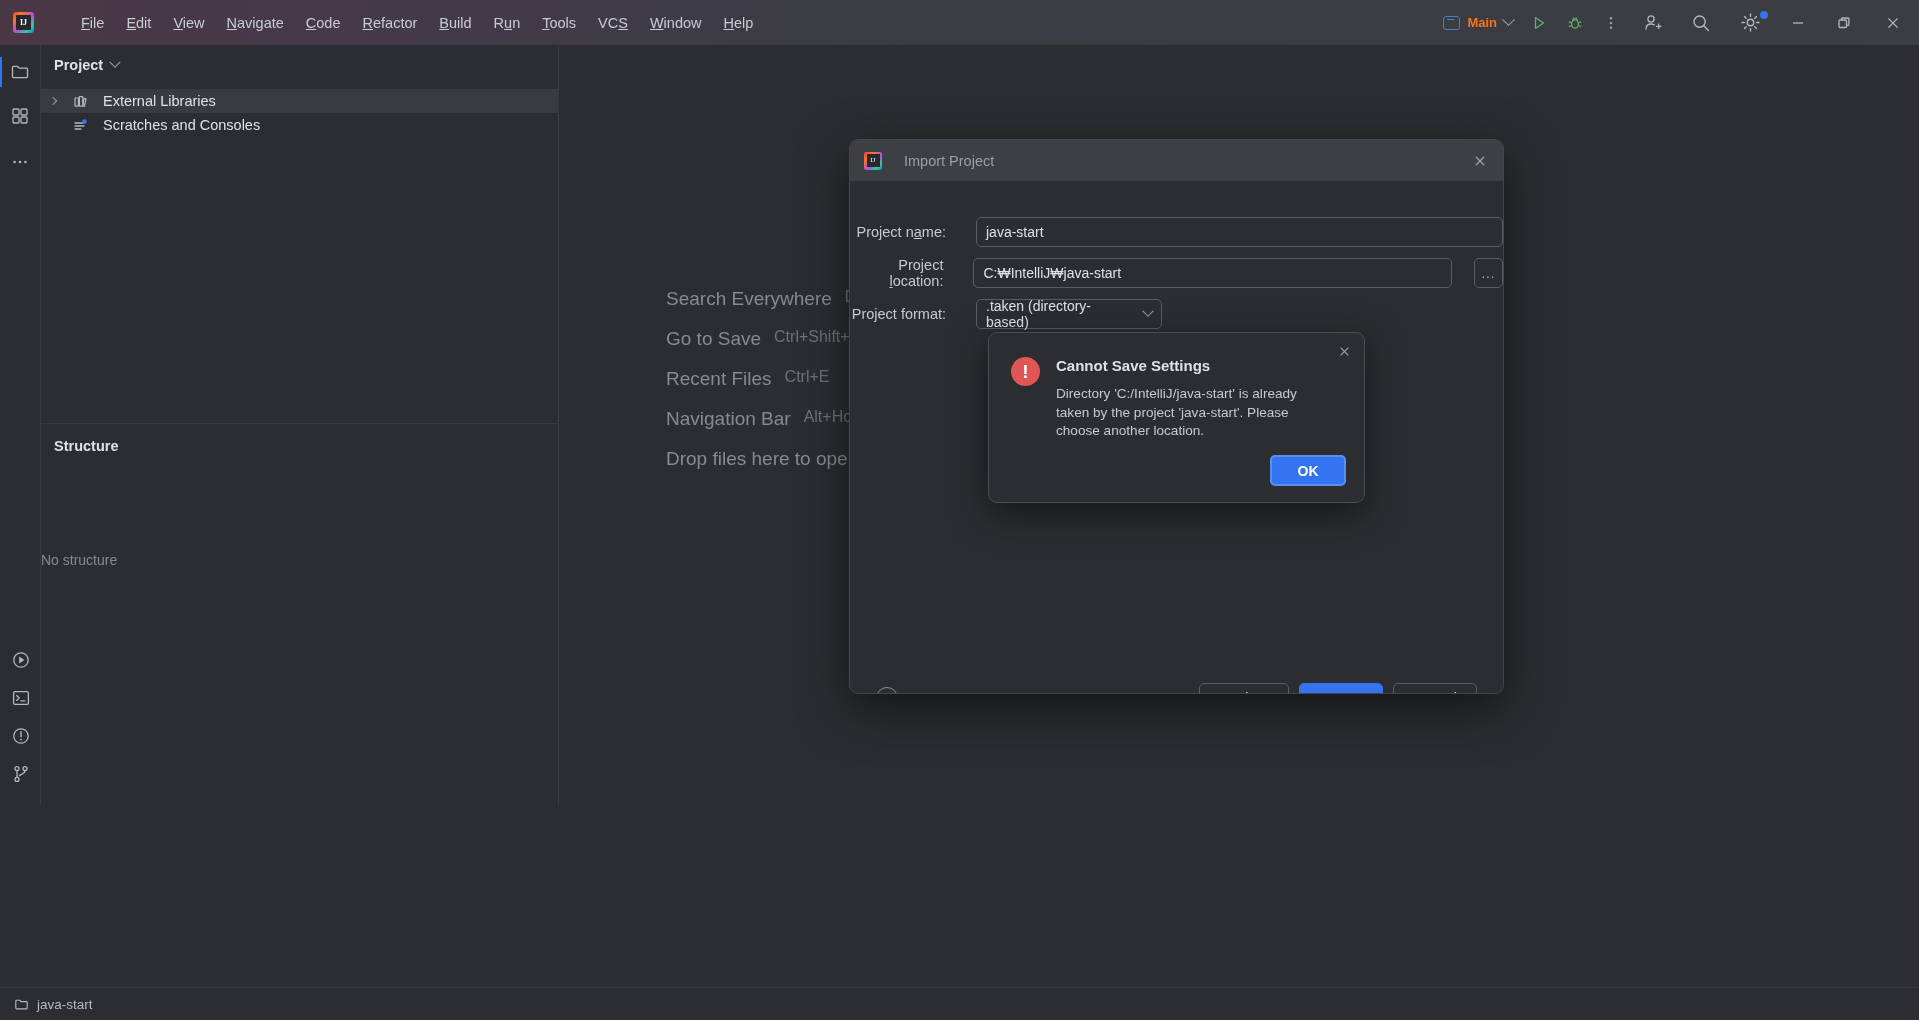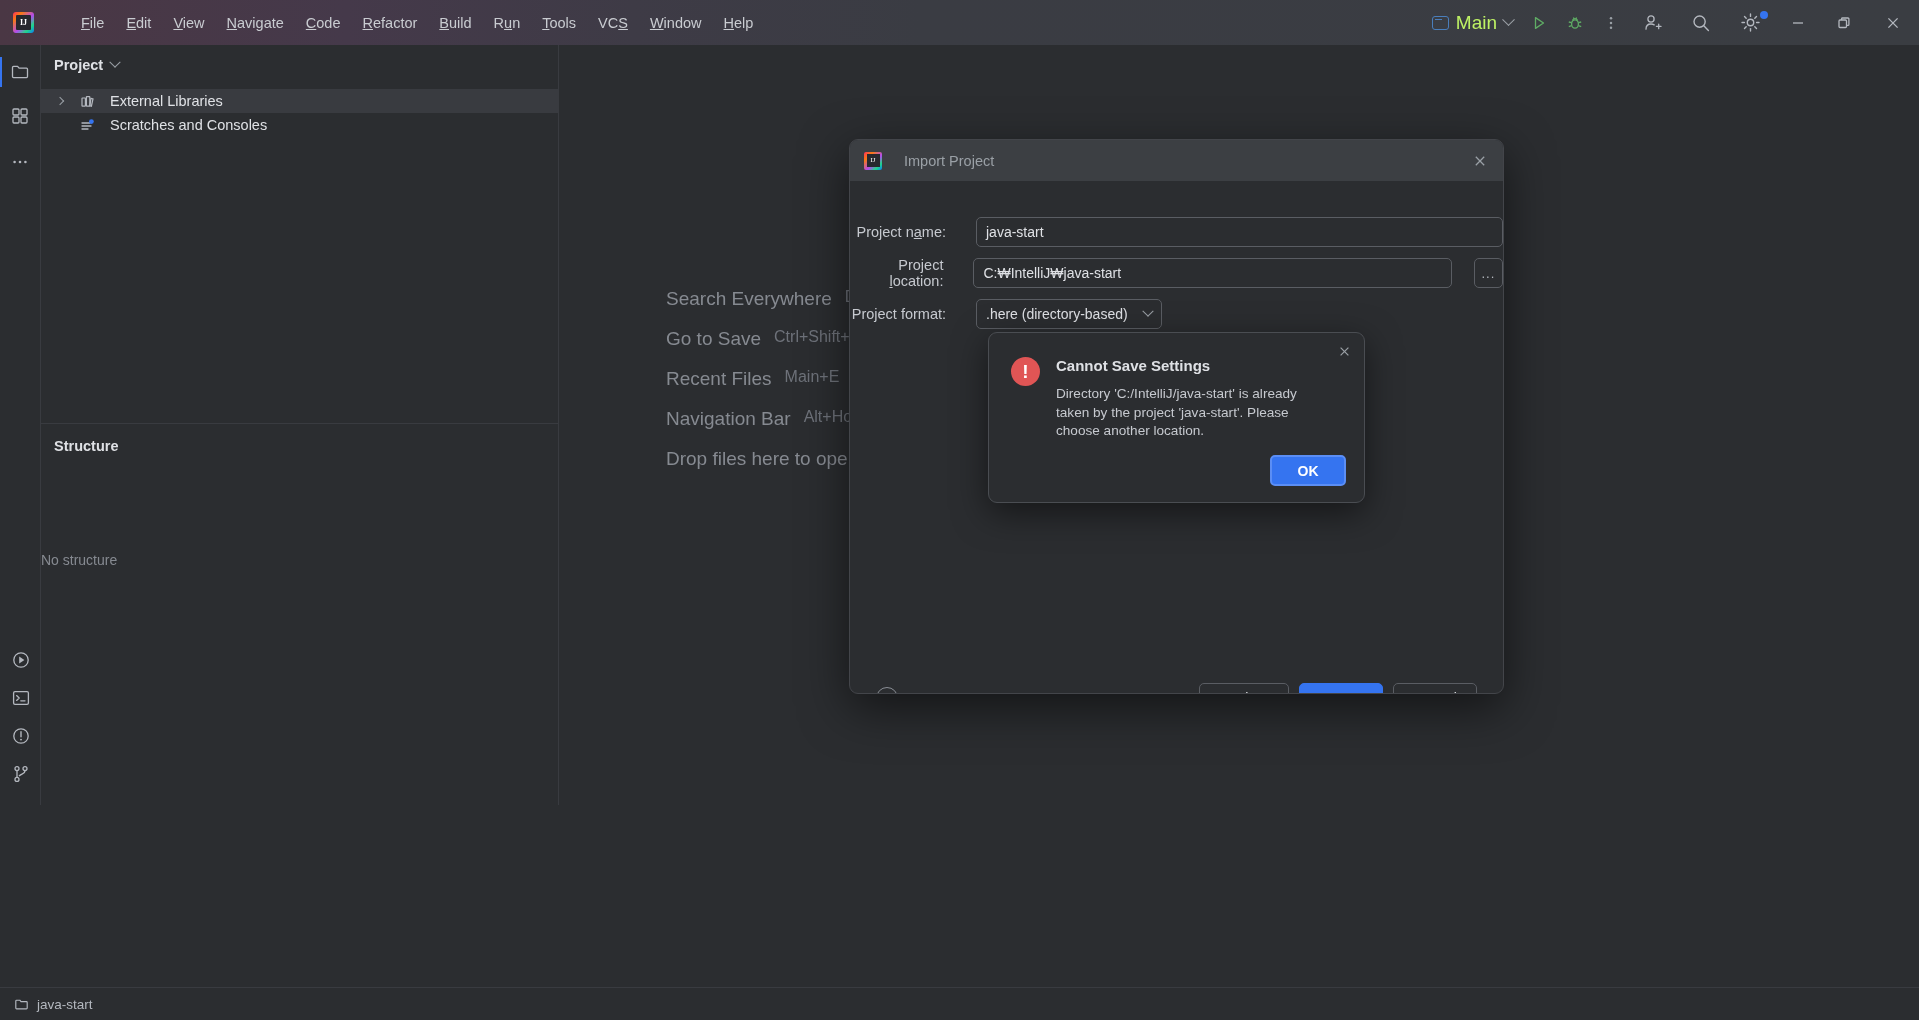--- a/index.html
+++ b/index.html
@@ -53,21 +53,21 @@
   .rc-icon {
     width: 17px; height: 14px; border: 1.4px solid #4a7ebb; border-radius: 3px;
     position: relative;
   }
   .rc-icon::after {
     content: ""; position: absolute; top: 2px; left: 2.5px;
     width: 7px; height: 1.6px;
     background: #4a7ebb;
     box-shadow: 0 0 0 0 transparent;
   }
-  .rc-label { font-size: 19px; color: #bef264; }
+  .rc-label { font-size: 13px; color: #f97316; font-weight: bold; }
   .chev-down {
     width: 9px; height: 9px; border-right: 1.5px solid #9aa0a6; border-bottom: 1.5px solid #9aa0a6;
     transform: rotate(45deg) translate(-2px,-2px);
   }
   .tb-btn {
     width: 36px; height: 45px; display: flex; align-items: center; justify-content: center;
     cursor: default; position: relative;
   }
   .win-btn {
     width: 46px; height: 45px; display: flex; align-items: center; justify-content: center;
@@ -102,21 +102,21 @@
     height: 40px; display: flex; align-items: center; padding-left: 13px; gap: 8px;
   }
   .panel-title { font-size: 14.5px; font-weight: bold; color: #dfe1e5; }
   .panel-chev {
     width: 8px; height: 8px; border-right: 1.4px solid #9aa0a6; border-bottom: 1.4px solid #9aa0a6;
     transform: rotate(45deg) translate(-2px,-2px);
   }
   .tree { padding-top: 4px; }
   .tree-row {
     height: 24px; display: flex; align-items: center; gap: 14px;
-    padding-left: 14px; font-size: 14.5px; color: #dfe1e5; cursor: default;
+    padding-left: 7px; font-size: 14.5px; color: #dfe1e5; cursor: default;
   }
   .tree-row.selected { background: #393b40; }
   .tw-arrow {
     width: 10px; display: flex; align-items: center; justify-content: center; flex: 0 0 10px;
   }
   .tw-arrow i {
     display: block; width: 6px; height: 6px;
     border-right: 1.4px solid #9aa0a6; border-top: 1.4px solid #9aa0a6;
     transform: rotate(45deg);
   }
@@ -486,21 +486,21 @@
       <div class="hint-row">
         <span class="hint-label">Search Everywhere</span>
         <span class="hint-key">Double Shift</span>
       </div>
       <div class="hint-row">
         <span class="hint-label">Go to Save</span>
         <span class="hint-key">Ctrl+Shift+N</span>
       </div>
       <div class="hint-row">
         <span class="hint-label">Recent Files</span>
-        <span class="hint-key">Main+E</span>
+        <span class="hint-key">Ctrl+E</span>
       </div>
       <div class="hint-row">
         <span class="hint-label">Navigation Bar</span>
         <span class="hint-key">Alt+Home</span>
       </div>
       <div class="hint-row">
         <span class="hint-label">Drop files here to open them</span>
       </div>
     </div>
   </div>
@@ -532,21 +532,21 @@
         <div class="form-label">Project <span class="mn">l</span>ocation:</div>
         <div class="txt-input" style="width:491px">
           <span>C:₩IntelliJ₩java-start</span>
         </div>
         <div class="browse-btn">...</div>
       </div>
 
       <div class="form-row" style="margin-top:10px">
         <div class="form-label">Project format:</div>
         <div class="combo" style="width:186px">
-          <span>.here (directory-based)</span>
+          <span>.taken (directory-based)</span>
           <span class="chev"></span>
         </div>
       </div>
 
       <div class="dlg-footer">
         <div class="help-btn">?</div>
         <div class="footer-btns">
           <div class="btn btn-default">Previous</div>
           <div class="btn btn-primary">Next</div>
           <div class="btn btn-default">Cancel</div>

